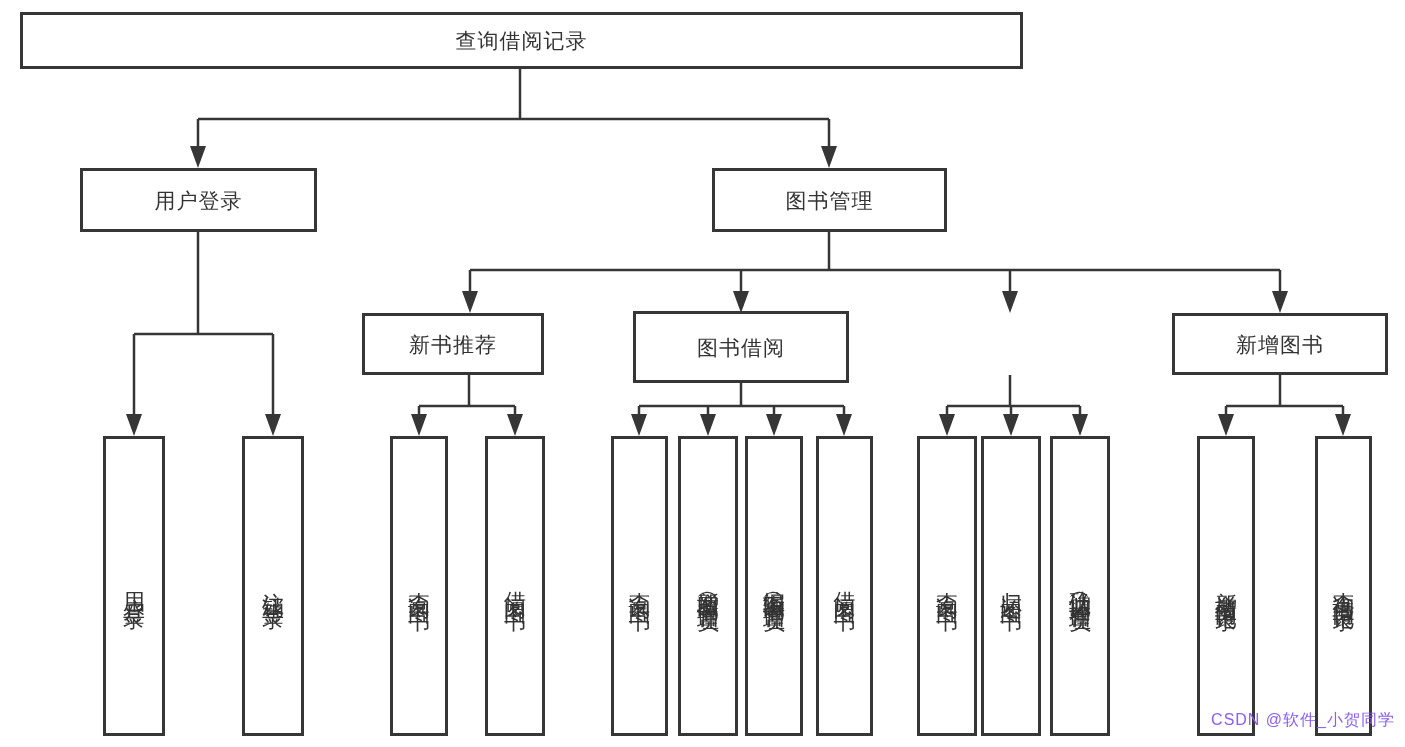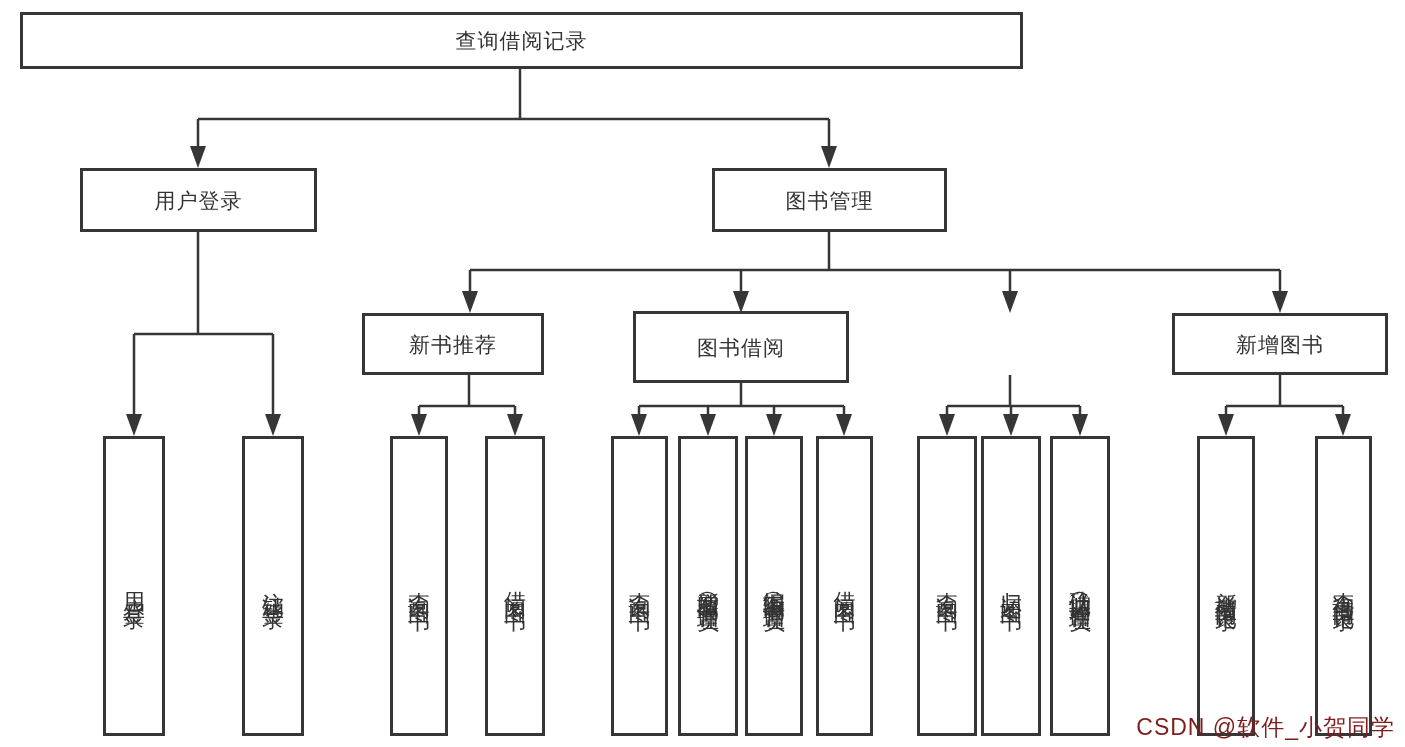--- a/index.html
+++ b/index.html
@@ -15,22 +15,22 @@
     font-size:21px; line-height:1; letter-spacing:1px; white-space:nowrap;
   }
   .vbox {
     position:absolute; box-sizing:border-box; background:#fff;
     border:3px solid #363636; color:#333;
     writing-mode:vertical-rl;
     display:flex; align-items:center; justify-content:center;
     font-size:22px; line-height:1; letter-spacing:6px;
   }
   .watermark {
-    position:absolute; right:10px; bottom:4px;
-    font-size:23px; color:#7f1d1d; letter-spacing:1px;
+    position:absolute; right:10px; bottom:16px;
+    font-size:16px; color:#8b5cf6; letter-spacing:1px;
   }
 </style>
 </head>
 <body>
 
 <div class="stage">
 
   <svg class="connectors" viewBox="0 0 1405 747" xmlns="http://www.w3.org/2000/svg">
     <g stroke="#363636" stroke-width="2.5" fill="none">
       <path d="M520,69 V119 M198,119 H829 M198,119 V157 M829,119 V157"></path>

